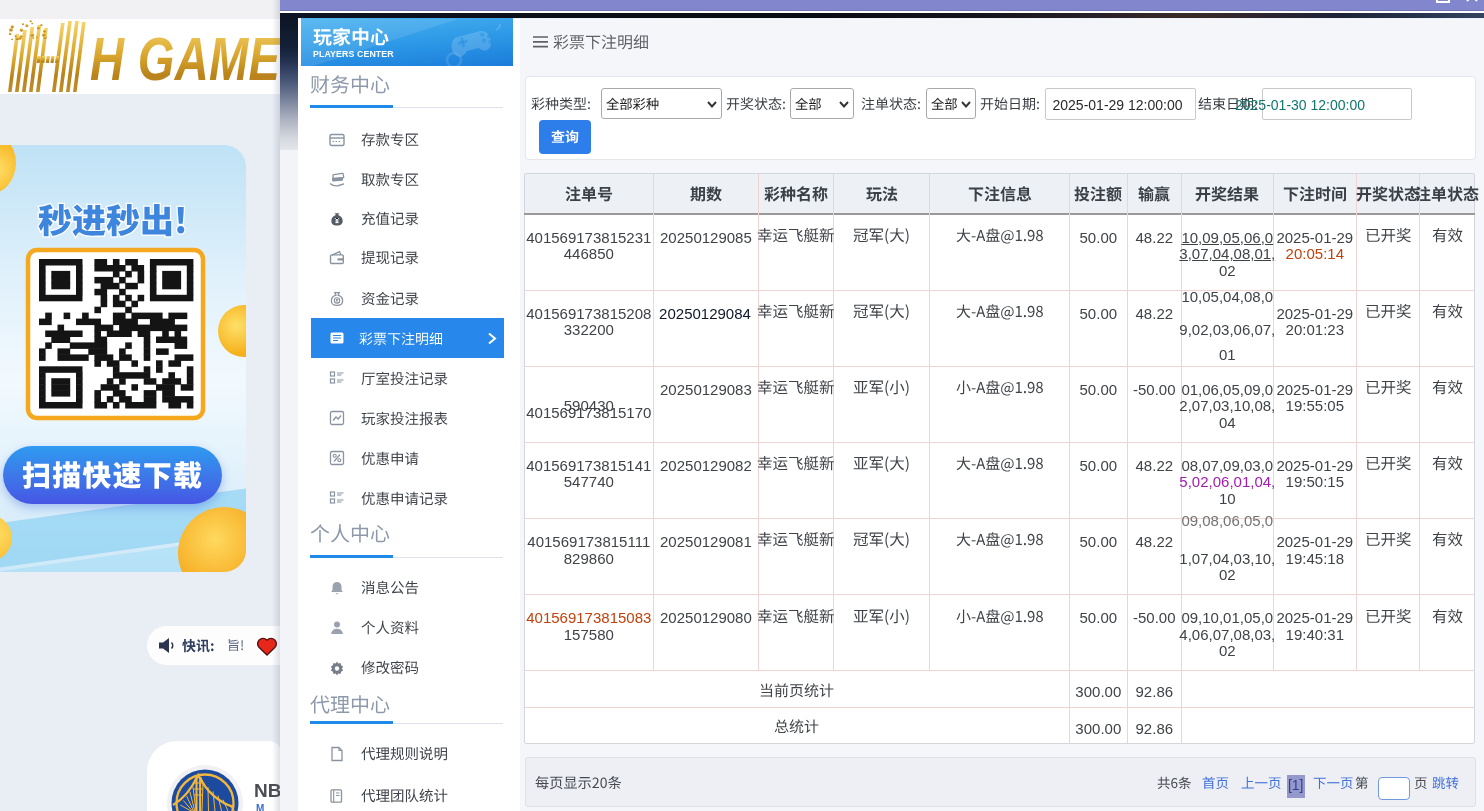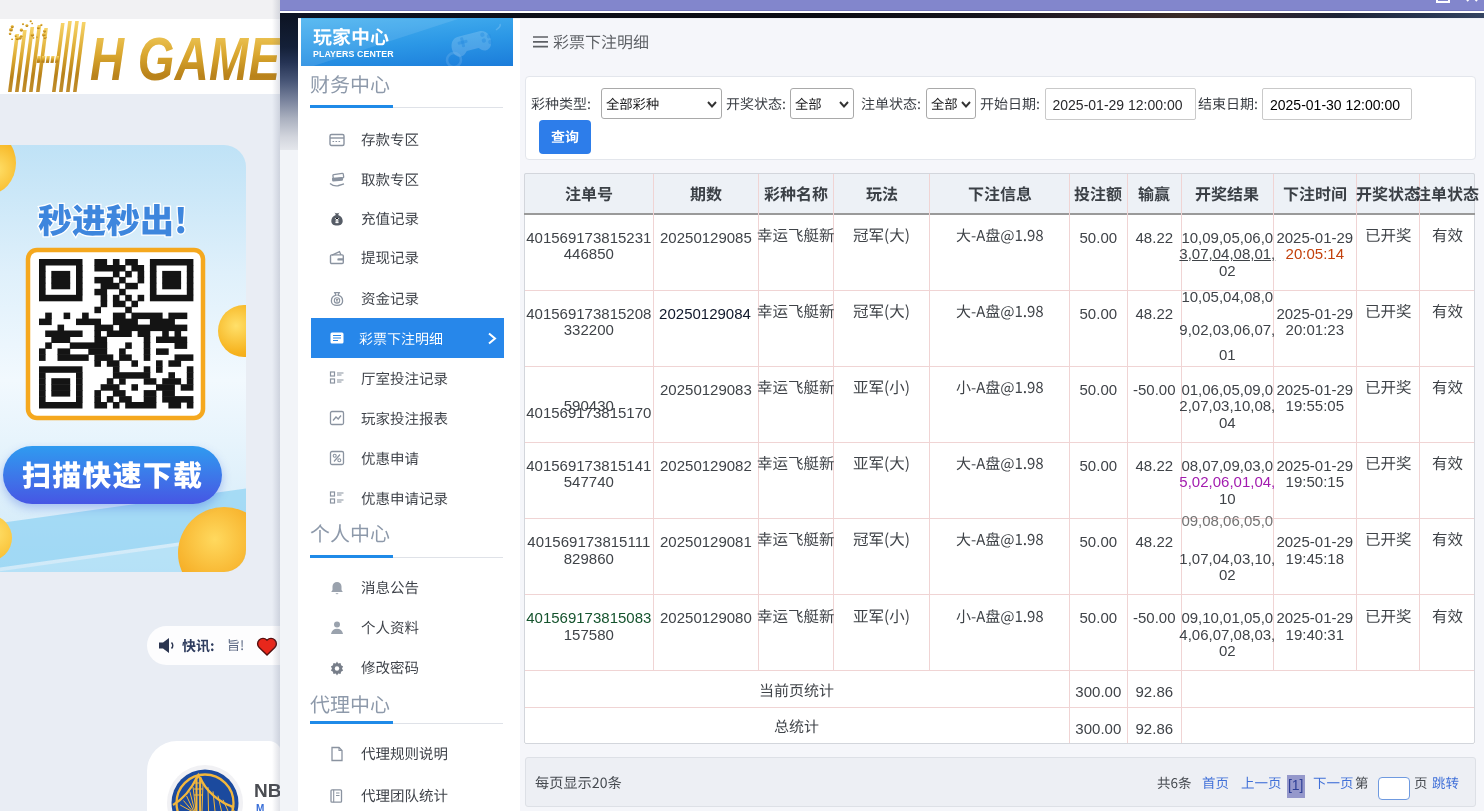--- a/index.html
+++ b/index.html
@@ -797,21 +797,21 @@
       <use href="#r5168" x="0"></use>
       <use href="#r90e8" x="1000"></use>
     </g>
   </svg>
 <svg class="ic" style="left:960.5px;top:101px" width="10" height="7" viewBox="0 0 10 7">
     <path d="M1 1 5 5.5 9 1" fill="none" stroke="#333" stroke-width="1.9"></path>
   </svg>
 <div style="left:1044.5px;top:88.1px;width:151px;height:31.5px;background:#fff;border:1px solid #c9c9c9;border-radius:2px"></div>
 <div style="left:1052.5px;top:96.5px;font:normal 14px 'Liberation Sans',sans-serif;color:#2a2a2c;white-space:nowrap;">2025-01-29 12:00:00</div>
 <div style="left:1262px;top:88.1px;width:150px;height:31.5px;background:#fff;border:1px solid #c9c9c9;border-radius:2px"></div>
-<div style="left:1270px;top:96.5px;font:normal 14px 'Liberation Sans',sans-serif;color:#000000;white-space:nowrap;">2025-01-30 12:00:00</div>
+<div style="left:1235px;top:96.5px;font:normal 14px 'Liberation Sans',sans-serif;color:#0f766e;white-space:nowrap;">2025-01-30 12:00:00</div>
 <div style="left:539px;top:120px;width:51.5px;height:33.5px;background:#2d7dea;border-radius:4px"></div>
 <svg class="t" style="left:550.7px;top:141.5px">
     <g fill="#ffffff" transform="scale(0.01400)">
       <use href="#b67e5" x="0"></use>
       <use href="#b8be2" x="1000"></use>
     </g>
   </svg>
 <div style="left:524.3px;top:173.2px;width:951px;height:571.1px;background:#fff"></div>
 <div style="left:524.3px;top:173.2px;width:951px;height:41.3px;background:#edf1f6"></div>
 <div style="left:524.3px;top:173.2px;width:951px;height:571.1px;border:1px solid #d3d6dc;border-radius:2px"></div>
@@ -945,21 +945,21 @@
       <use href="#r76d8" x="1955"></use>
       <use href="#r40" x="2955"></use>
       <use href="#r31" x="3901"></use>
       <use href="#r2e" x="4456"></use>
       <use href="#r39" x="4734"></use>
       <use href="#r38" x="5289"></use>
     </g>
   </svg>
 <div style="left:1098.3px;top:228.9px;font:normal 15px 'Liberation Sans',sans-serif;color:#3f4348;white-space:nowrap;transform:translateX(-50%);">50.00</div>
 <div style="left:1154.3px;top:228.9px;font:normal 15px 'Liberation Sans',sans-serif;color:#3f4348;white-space:nowrap;transform:translateX(-50%);">48.22</div>
-<div style="left:1227.3px;top:228.9px;font:normal 15px 'Liberation Sans',sans-serif;color:#3f4348;white-space:nowrap;transform:translateX(-50%);">10,09,05,06,0</div>
+<div style="left:1227.3px;top:228.9px;font:normal 15px 'Liberation Sans',sans-serif;color:#3f4348;white-space:nowrap;transform:translateX(-50%);text-decoration:underline;">10,09,05,06,0</div>
 <div style="left:1227.3px;top:245.2px;font:normal 15px 'Liberation Sans',sans-serif;color:#3f4348;white-space:nowrap;transform:translateX(-50%);text-decoration:underline;">3,07,04,08,01,</div>
 <div style="left:1227.3px;top:261.5px;font:normal 15px 'Liberation Sans',sans-serif;color:#3f4348;white-space:nowrap;transform:translateX(-50%);">02</div>
 <div style="left:1314.8px;top:228.9px;font:normal 15px 'Liberation Sans',sans-serif;color:#3f4348;white-space:nowrap;transform:translateX(-50%);">2025-01-29</div>
 <div style="left:1314.8px;top:245.2px;font:normal 15px 'Liberation Sans',sans-serif;color:#c2410c;white-space:nowrap;transform:translateX(-50%);">20:05:14</div>
 <svg class="t" style="left:1364.6px;top:241.1px">
     <g fill="#3f4348" transform="scale(0.01550)">
       <use href="#r5df2" x="0"></use>
       <use href="#r5f00" x="1000"></use>
       <use href="#r5956" x="2000"></use>
     </g>
@@ -1179,21 +1179,21 @@
       <use href="#r5f00" x="1000"></use>
       <use href="#r5956" x="2000"></use>
     </g>
   </svg>
 <svg class="t" style="left:1431.8px;top:545.4px">
     <g fill="#3f4348" transform="scale(0.01550)">
       <use href="#r6709" x="0"></use>
       <use href="#r6548" x="1000"></use>
     </g>
   </svg>
-<div style="left:588.8px;top:609.3px;font:normal 15px 'Liberation Sans',sans-serif;color:#14532d;white-space:nowrap;transform:translateX(-50%);">401569173815083</div>
+<div style="left:588.8px;top:609.3px;font:normal 15px 'Liberation Sans',sans-serif;color:#c2410c;white-space:nowrap;transform:translateX(-50%);">401569173815083</div>
 <div style="left:588.8px;top:625.6px;font:normal 15px 'Liberation Sans',sans-serif;color:#3f4348;white-space:nowrap;transform:translateX(-50%);">157580</div>
 <div style="left:705.9px;top:609.3px;font:normal 15px 'Liberation Sans',sans-serif;color:#3f4348;white-space:nowrap;transform:translateX(-50%);">20250129080</div>
 <svg class="t" style="left:757.3px;top:621.5px">
     <g fill="#3f4348" transform="scale(0.01550)">
       <use href="#r5e78" x="0"></use>
       <use href="#r8fd0" x="1000"></use>
       <use href="#r98de" x="2000"></use>
       <use href="#r8247" x="3000"></use>
       <use href="#r65b0" x="4000"></use>
     </g>

